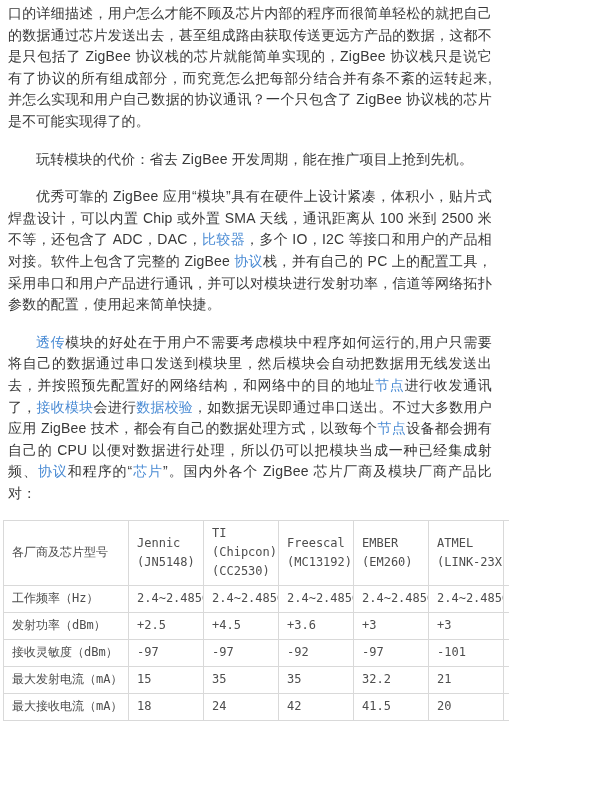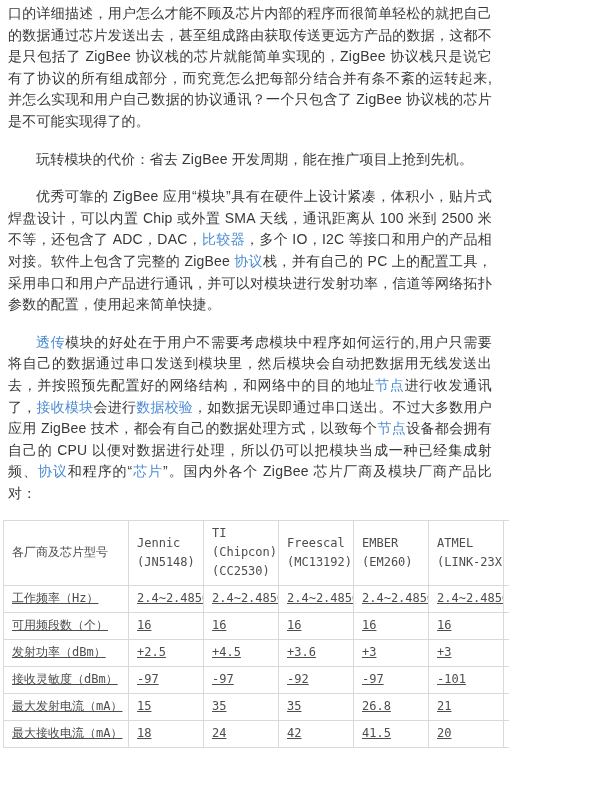--- a/index.html
+++ b/index.html
@@ -41,21 +41,21 @@
     border: 1px solid var(--tableBorder, #d9d9d9);
     text-align: left;
     vertical-align: middle;
     padding: 3px 8px 4px 8px;
     line-height: 19px;
     font-weight: normal;
     overflow: hidden;
     white-space: nowrap;
   }
   table.cmp th { height: 65px; }
-  table.cmp td { height: 27px; text-decoration: underline; }
+  table.cmp td { height: 27px; }
 </style>
 </head>
 <body>
 
 <div class="doc">
   <div class="text-block" id="paragraphs">
       <p class="para"><span>口的详细描述，用户怎么才能不顾及芯片内部的程序而很简单轻松的就把自己的数据通过芯片发送出去，甚至组成路由获取传送更远方产品的数据，这都不是只包括了 ZigBee 协议栈的芯片就能简单实现的，ZigBee 协议栈只是说它有了协议的所有组成部分，而究竟怎么把每部分结合并有条不紊的运转起来,并怎么实现和用户自己数据的协议通讯？一个只包含了 ZigBee 协议栈的芯片是不可能实现得了的。</span></p>
       <p class="para indent"><span>玩转模块的代价：省去 ZigBee 开发周期，能在推广项目上抢到先机。</span></p>
       <p class="para indent"><span>优秀可靠的 ZigBee 应用“模块”具有在硬件上设计紧凑，体积小，贴片式焊盘设计，可以内置 Chip 或外置 SMA 天线，通讯距离从 100 米到 2500 米不等，还包含了 ADC，DAC，</span><a class="lnk" href="#">比较器</a><span>，多个 IO，I2C 等接口和用户的产品相对接。软件上包含了完整的 ZigBee </span><a class="lnk" href="#">协议</a><span>栈，并有自己的 PC 上的配置工具，采用串口和用户产品进行通讯，并可以对模块进行发射功率，信道等网络拓扑参数的配置，使用起来简单快捷。</span></p>
       <p class="para indent"><a class="lnk" href="#">透传</a><span>模块的好处在于用户不需要考虑模块中程序如何运行的,用户只需要将自己的数据通过串口发送到模块里，然后模块会自动把数据用无线发送出去，并按照预先配置好的网络结构，和网络中的目的地址</span><a class="lnk" href="#">节点</a><span>进行收发通讯了，</span><a class="lnk" href="#">接收模块</a><span>会进行</span><a class="lnk" href="#">数据校验</a><span>，如数据无误即通过串口送出。不过大多数用户应用 ZigBee 技术，都会有自己的数据处理方式，以致每个</span><a class="lnk" href="#">节点</a><span>设备都会拥有自己的 CPU 以便对数据进行处理，所以仍可以把模块当成一种已经集成射频、</span><a class="lnk" href="#">协议</a><span>和程序的“</span><a class="lnk" href="#">芯片</a><span>”。国内外各个 ZigBee 芯片厂商及模块厂商产品比对：</span></p>
@@ -83,29 +83,20 @@
         <tr>
           <td>工作频率（Hz）</td>
           <td>2.4~2.485G</td>
           <td>2.4~2.485G</td>
           <td>2.4~2.485G</td>
           <td>2.4~2.485G</td>
           <td>2.4~2.485G</td>
           <td>779~928M</td>
         </tr>
         <tr>
-          <td>可用频段数（个）</td>
-          <td>16</td>
-          <td>16</td>
-          <td>16</td>
-          <td>16</td>
-          <td>16</td>
-          <td>4</td>
-        </tr>
-        <tr>
           <td>发射功率（dBm）</td>
           <td>+2.5</td>
           <td>+4.5</td>
           <td>+3.6</td>
           <td>+3</td>
           <td>+3</td>
           <td>+6</td>
         </tr>
         <tr>
           <td>接收灵敏度（dBm）</td>
@@ -114,21 +105,21 @@
           <td>-92</td>
           <td>-97</td>
           <td>-101</td>
           <td>-110</td>
         </tr>
         <tr>
           <td>最大发射电流（mA）</td>
           <td>15</td>
           <td>35</td>
           <td>35</td>
-          <td>26.8</td>
+          <td>32.2</td>
           <td>21</td>
           <td>30</td>
         </tr>
         <tr>
           <td>最大接收电流（mA）</td>
           <td>18</td>
           <td>24</td>
           <td>42</td>
           <td>41.5</td>
           <td>20</td>

